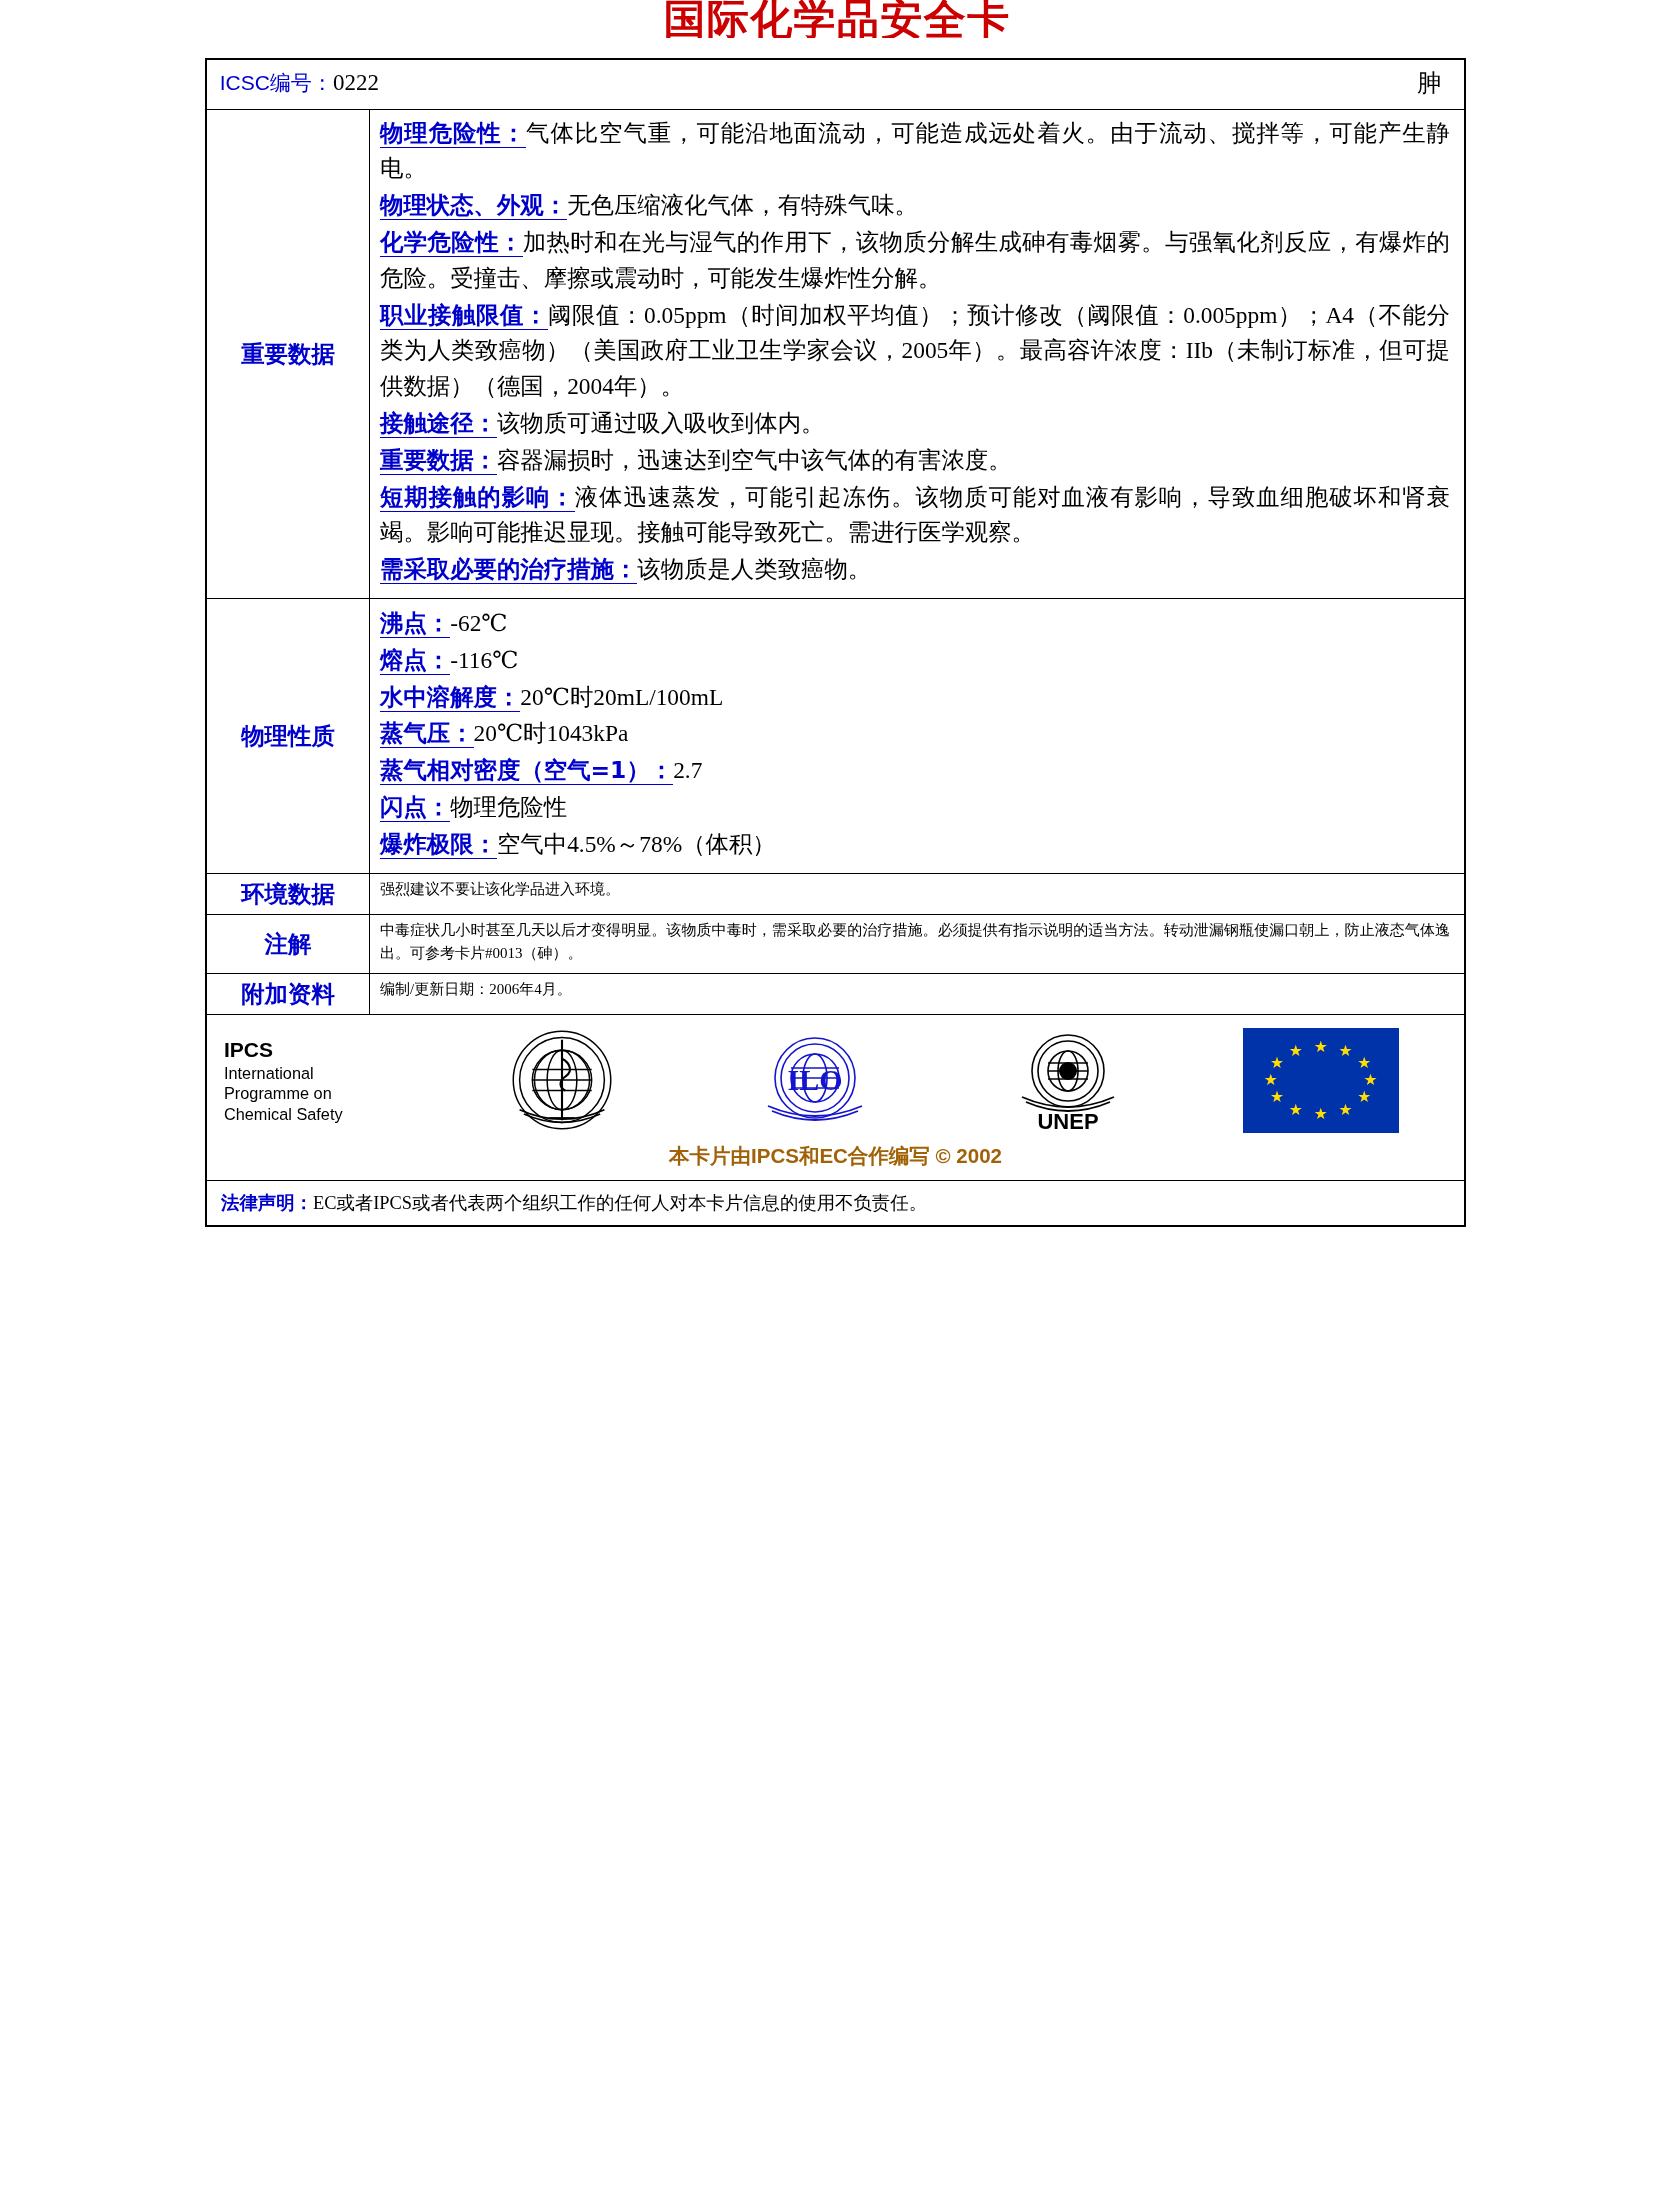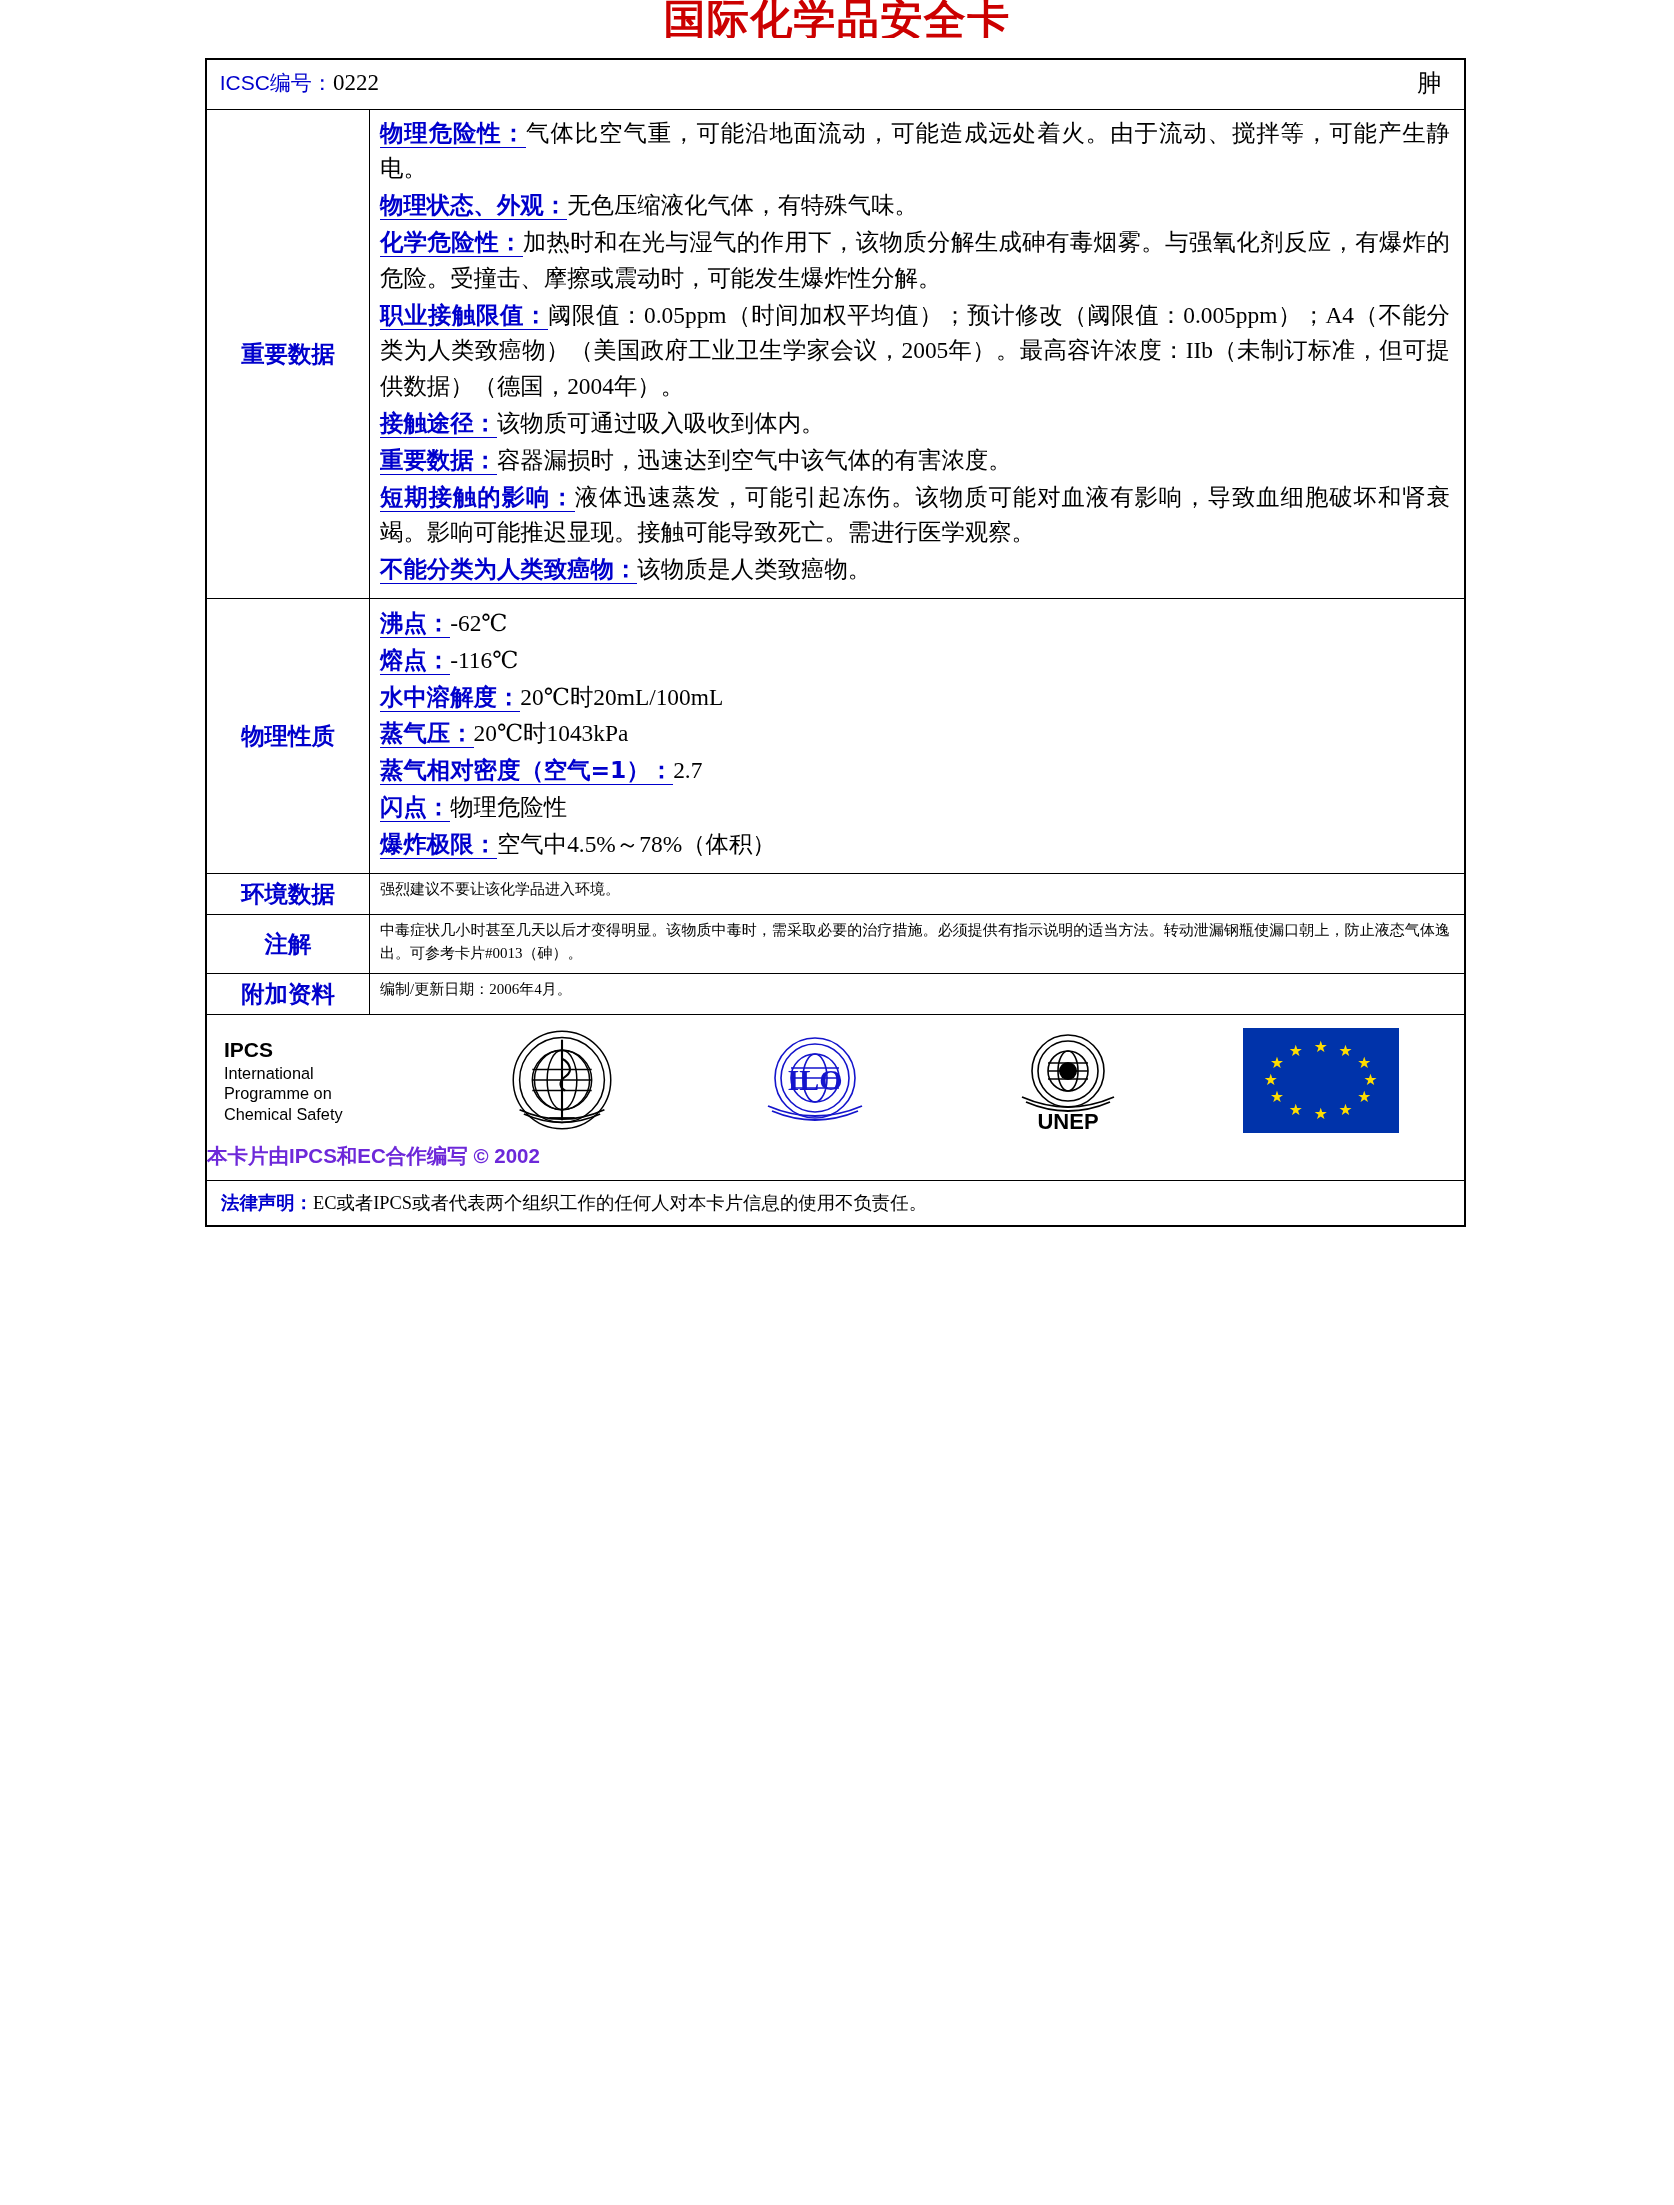--- a/index.html
+++ b/index.html
@@ -136,21 +136,22 @@
   .ipcs-sub {
     font-size: 16.3px;
   }
   .logo-slot {
     flex: 1;
     display: flex;
     justify-content: center;
     align-items: center;
   }
   .credit {
-    color: #6d28d9;
+    text-align: center;
+    color: #a16207;
     font-family: "Liberation Sans", "DejaVu Sans", sans-serif;
     font-weight: bold;
     font-size: 20.5px;
     padding: 4.2px 0 10px 0;
   }
   .legal {
     padding: 8.5px 14px 10px 14px;
     font-size: 18.4px;
     font-family: "Liberation Serif", serif;
   }
@@ -199,21 +200,21 @@
     <div class="row row-important">
       <div class="label-cell">重要数据</div>
       <div class="content-cell">
         <p class="entry"><span class="k">物理危险性：</span><span class="v">气体比空气重，可能沿地面流动，可能造成远处着火。由于流动、搅拌等，可能产生静电。</span></p>
         <p class="entry"><span class="k">物理状态、外观：</span><span class="v">无色压缩液化气体，有特殊气味。</span></p>
         <p class="entry"><span class="k">化学危险性：</span><span class="v">加热时和在光与湿气的作用下，该物质分解生成砷有毒烟雾。与强氧化剂反应，有爆炸的危险。受撞击、摩擦或震动时，可能发生爆炸性分解。</span></p>
         <p class="entry"><span class="k">职业接触限值：</span><span class="v">阈限值：0.05ppm（时间加权平均值）；预计修改（阈限值：0.005ppm）；A4（不能分类为人类致癌物）（美国政府工业卫生学家会议，2005年）。最高容许浓度：IIb（未制订标准，但可提供数据）（德国，2004年）。</span></p>
         <p class="entry"><span class="k">接触途径：</span><span class="v">该物质可通过吸入吸收到体内。</span></p>
         <p class="entry"><span class="k">重要数据：</span><span class="v">容器漏损时，迅速达到空气中该气体的有害浓度。</span></p>
         <p class="entry"><span class="k">短期接触的影响：</span><span class="v">液体迅速蒸发，可能引起冻伤。该物质可能对血液有影响，导致血细胞破坏和肾衰竭。影响可能推迟显现。接触可能导致死亡。需进行医学观察。</span></p>
-        <p class="entry"><span class="k">不能分类为人类致癌物：</span><span class="v">该物质是人类致癌物。</span></p>
+        <p class="entry"><span class="k">需采取必要的治疗措施：</span><span class="v">该物质是人类致癌物。</span></p>
       </div>
     </div>
 
     <div class="row row-phys">
       <div class="label-cell">物理性质</div>
       <div class="content-cell">
         <p class="entry"><span class="k">沸点：</span><span class="v">-62℃</span></p>
         <p class="entry"><span class="k">熔点：</span><span class="v">-116℃</span></p>
         <p class="entry"><span class="k">水中溶解度：</span><span class="v">20℃时20mL/100mL</span></p>
         <p class="entry"><span class="k">蒸气压：</span><span class="v">20℃时1043kPa</span></p>

